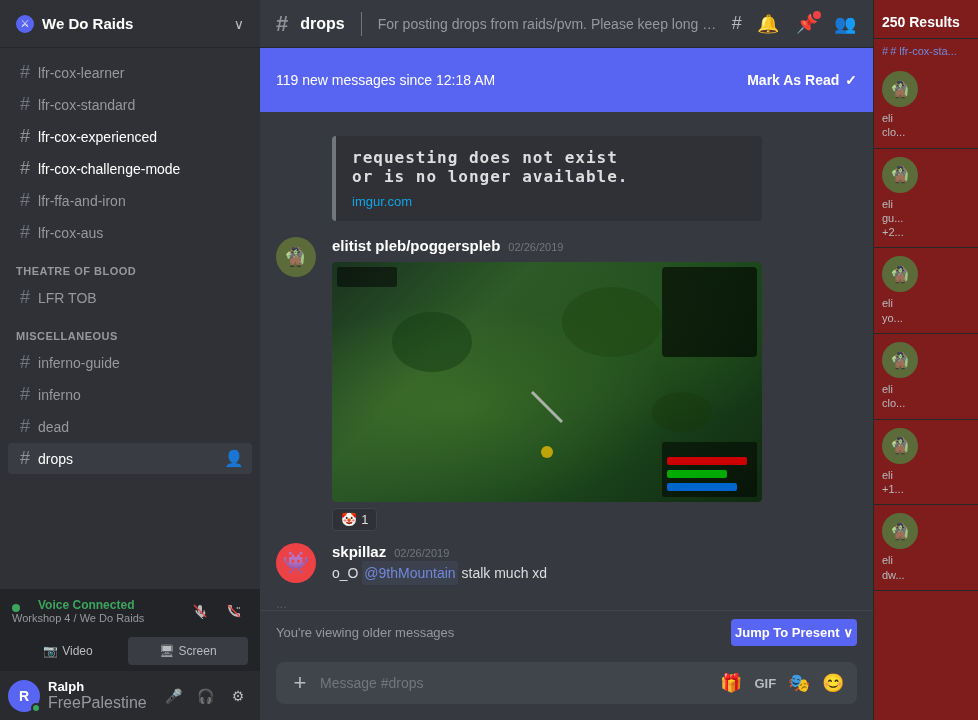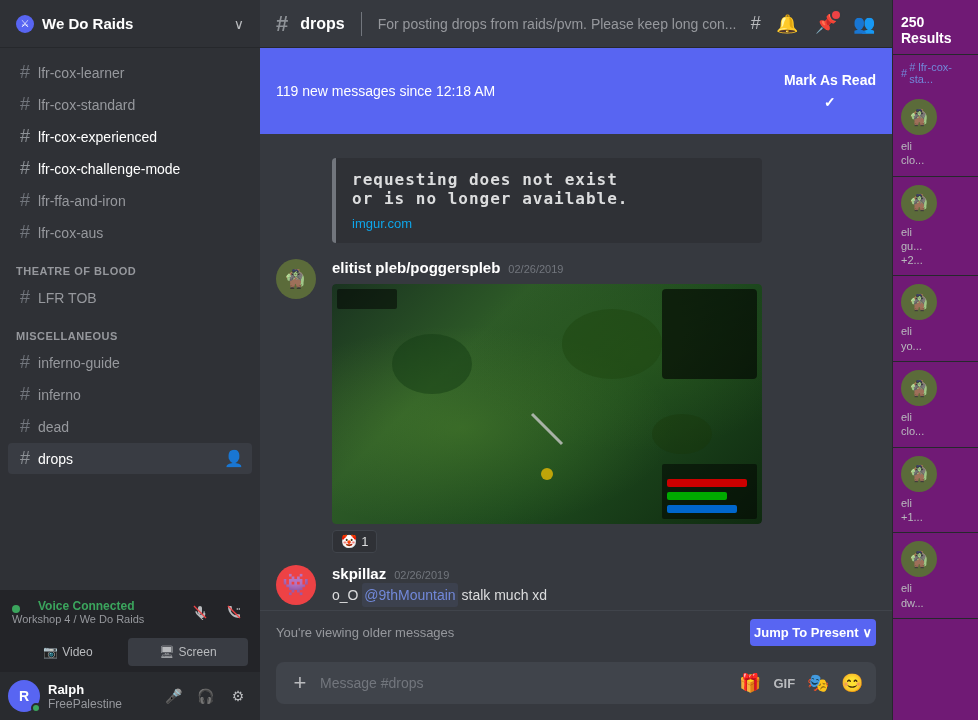--- a/index.html
+++ b/index.html
@@ -218,21 +218,21 @@
       flex: 1;
     }
 
     .user-name {
       font-size: 13px;
       font-weight: 600;
       color: #fff;
     }
 
     .user-tag {
-      font-size: 12px;
+      font-size: 16px;
       color: #96989d;
     }
 
     .user-controls {
       display: flex;
       gap: 4px;
     }
 
     .user-ctrl-btn {
       width: 28px;
@@ -344,21 +344,20 @@
     .mark-as-read-btn {
       background: transparent;
       border: none;
       color: #fff;
       font-size: 14px;
       font-weight: 600;
       cursor: pointer;
       display: flex;
       align-items: center;
       gap: 6px;
-      flex-direction: column;
     }
 
     
     .messages-area {
       flex: 1;
       overflow-y: auto;
       padding: 16px 0;
     }
 
     .messages-area::-webkit-scrollbar { width: 6px; }
@@ -551,22 +550,22 @@
     }
 
     .input-icon {
       color: #b9bbbe;
       cursor: pointer;
       font-size: 18px;
     }
 
     
     .right-sidebar {
-      width: 86px;
-      background: #701a75;
+      width: 105px;
+      background: #7f1d1d;
       border-left: 1px solid #26282c;
       display: flex;
       flex-direction: column;
       overflow: hidden;
     }
 
     .right-sidebar-header {
       padding: 14px 8px 8px;
       font-size: 14px;
       font-weight: 700;

